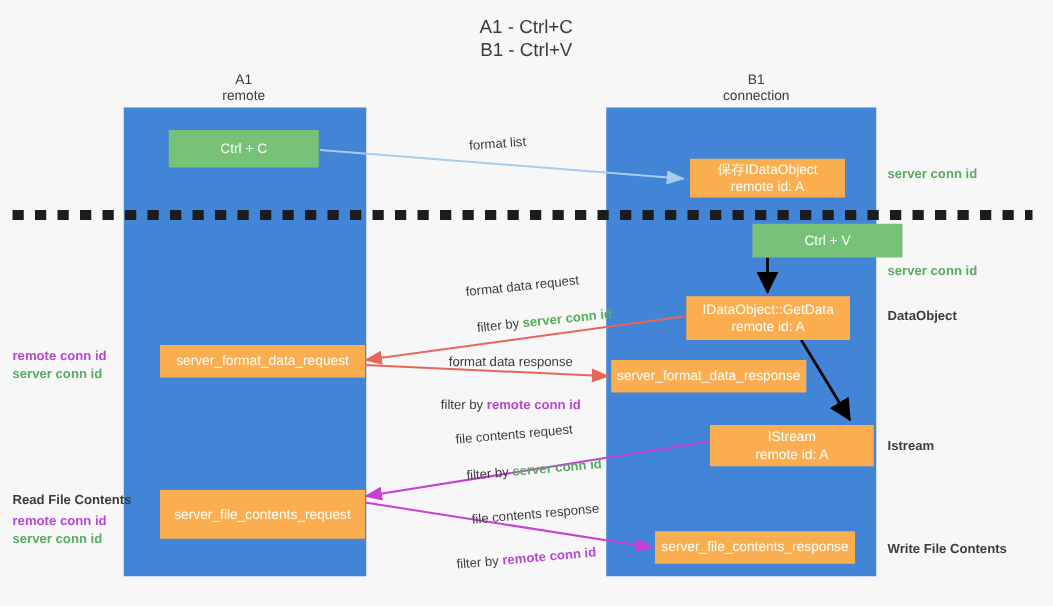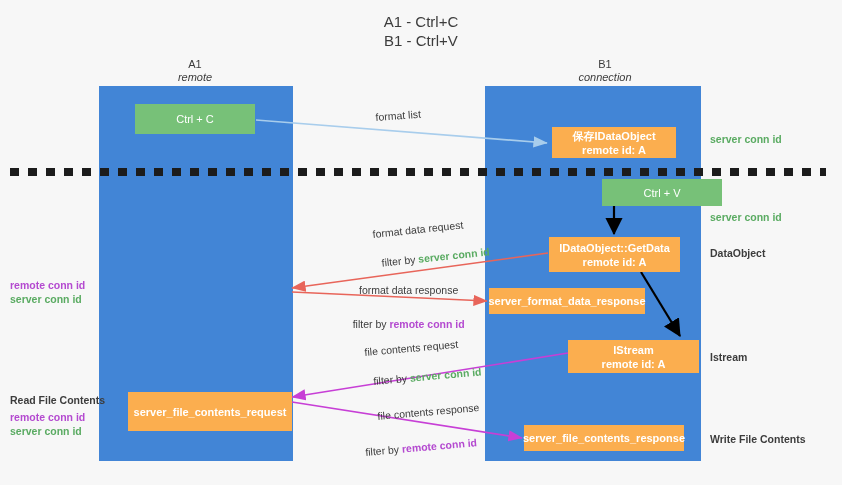--- a/index.html
+++ b/index.html
@@ -38,21 +38,21 @@
   
   .col-head {
     position: absolute;
     text-align: center;
     color: #3c3c3c;
     font-size: 11px;
     line-height: 13px;
     width: 200px;
   }
   .col-head .name { display:block; }
-  .col-head .sub  { display:block;font-style:italic; }
+  .col-head .sub  { display:block; }
 
   
   .lane {
     position: absolute;
     background: #4285d6;
   }
 
   
   .box {
     position: absolute;
@@ -61,21 +61,21 @@
     flex-direction: column;
     align-items: center;
     justify-content: center;
     color: #ffffff;
     font-size: 11px;
     line-height: 14px;
     text-align: center;
     white-space: pre;
   }
   .box.green  { background: #77c178; }
-  .box.orange { background: #fbae4f; font-weight: bold; }
+  .box.orange { background: #fbae4f; }
 
   
   svg.overlay {
     position: absolute;
     left: 0; top: 0;
     width: 842px;
     height: 485px;
     pointer-events: none;
   }
 
@@ -153,20 +153,23 @@
 
     <line x1="568" y1="353" x2="292" y2="397" stroke="#c73fd6" stroke-width="1.6" marker-end="url(#ah-mag)"></line>
 
     <line x1="292" y1="402" x2="522" y2="438" stroke="#c73fd6" stroke-width="1.6" marker-end="url(#ah-mag)"></line>
   </svg>
 
   <div class="box green" style="left:135px; top:104px; width:120px; height:30px;">
     <span>Ctrl + C</span>
   </div>
 
+  <div class="box orange" style="left:128px; top:276px; width:164px; height:26px;">
+    <span>server_format_data_request</span>
+  </div>
 
   <div class="box orange" style="left:128px; top:392px; width:164px; height:39px;">
     <span>server_file_contents_request</span>
   </div>
 
   <div class="box orange" style="left:552px; top:127px; width:124px; height:31px;">
     <span>保存IDataObject</span>
     <span>remote id: A</span>
   </div>
 

